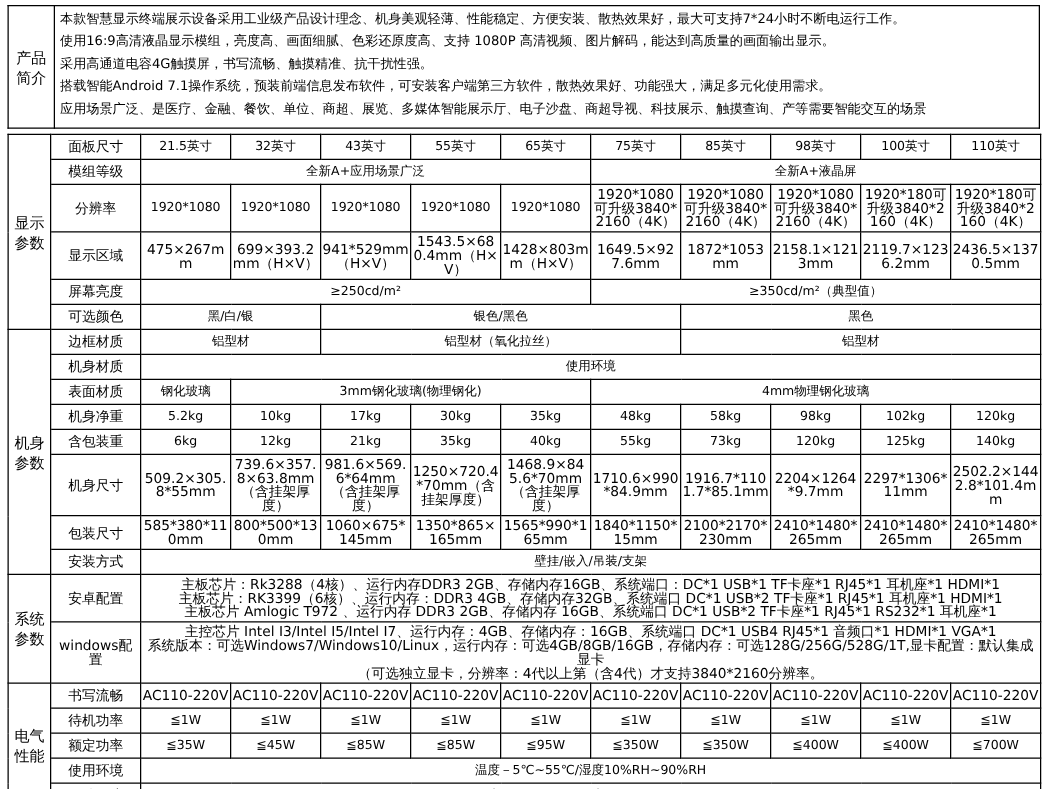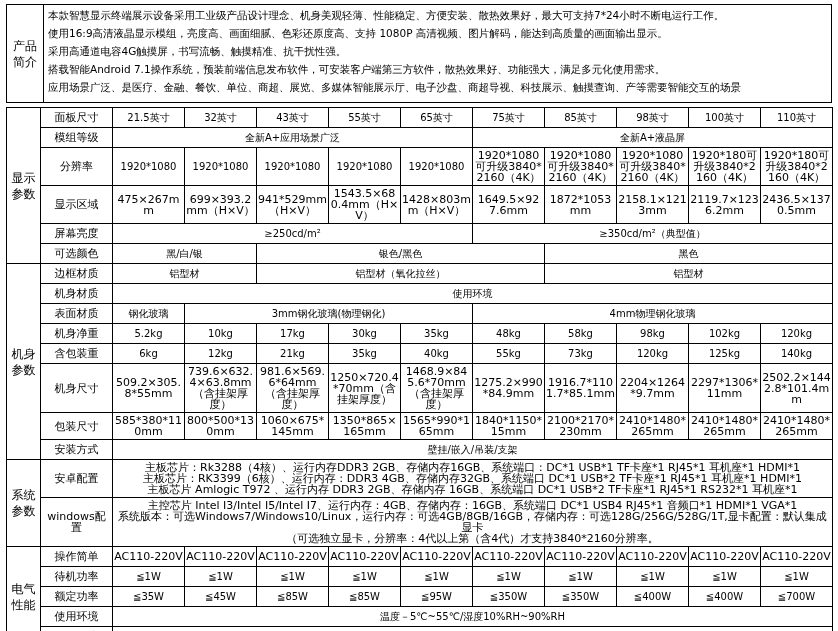--- a/index.html
+++ b/index.html
@@ -168,25 +168,25 @@
       <td>55kg</td>
       <td>73kg</td>
       <td>120kg</td>
       <td>125kg</td>
       <td>140kg</td>
     </tr>
 
     <tr>
       <td class="rowlabel">机身尺寸</td>
       <td class="small">509.2×305.8*55mm</td>
-      <td class="small">739.6×632.4×63.8mm（含挂架厚度）</td>
+      <td class="small">739.6×357.8×63.8mm（含挂架厚度）</td>
       <td class="small">981.6×569.6*64mm（含挂架厚度）</td>
       <td class="small">1250×720.4*70mm（含挂架厚度）</td>
       <td class="small">1468.9×845.6*70mm（含挂架厚度）</td>
-      <td class="small">1275.2×990*84.9mm</td>
+      <td class="small">1710.6×990*84.9mm</td>
       <td class="small">1916.7*1101.7*85.1mm</td>
       <td class="small">2204×1264*9.7mm</td>
       <td class="small">2297*1306*11mm</td>
       <td class="small">2502.2×1442.8*101.4mm</td>
     </tr>
 
     <tr>
       <td class="rowlabel">包装尺寸</td>
       <td class="small">585*380*110mm</td>
       <td class="small">800*500*130mm</td>
@@ -225,21 +225,21 @@
         <div>系统版本：可选Windows7/Windows10/Linux，运行内存：可选4GB/8GB/16GB，存储内存：可选128G/256G/528G/1T,显卡配置：默认集成显卡</div>
         <div>（可选独立显卡，分辨率：4代以上第（含4代）才支持3840*2160分辨率。</div>
       </td>
     </tr>
 
     <tr>
       <td class="vcat" rowspan="5">
         <div>电气</div>
         <div>性能</div>
       </td>
-      <td class="rowlabel">操作简单</td>
+      <td class="rowlabel">书写流畅</td>
       <td class="small">AC110-220V</td>
       <td class="small">AC110-220V</td>
       <td class="small">AC110-220V</td>
       <td class="small">AC110-220V</td>
       <td class="small">AC110-220V</td>
       <td class="small">AC110-220V</td>
       <td class="small">AC110-220V</td>
       <td class="small">AC110-220V</td>
       <td class="small">AC110-220V</td>
       <td class="small">AC110-220V</td>

